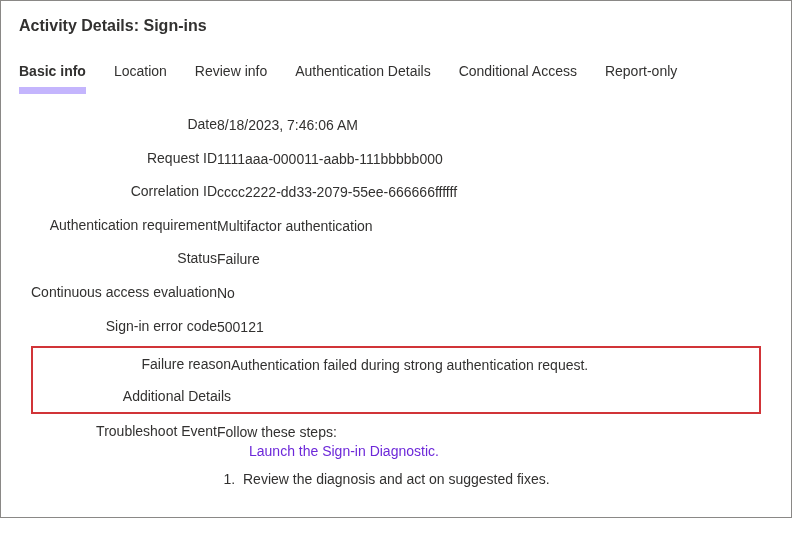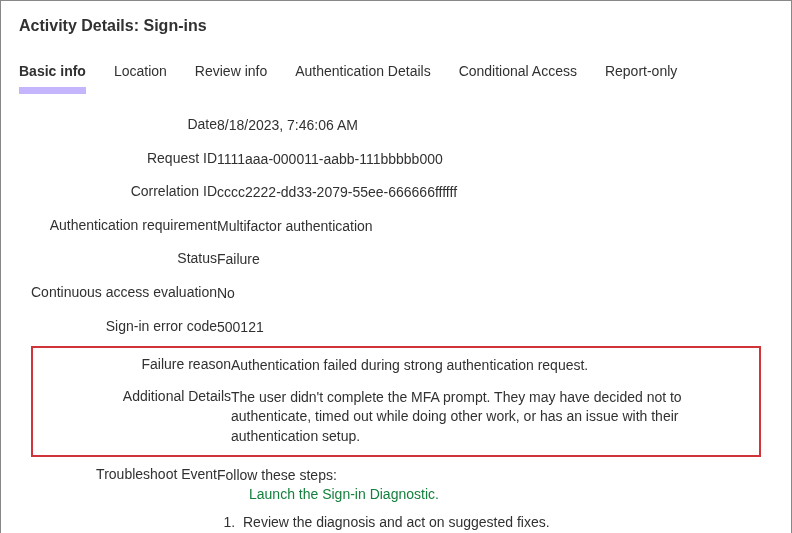--- a/index.html
+++ b/index.html
@@ -58,21 +58,21 @@
     line-height: 1.4;
   }
   .highlight-box {
     border: 2px solid #d13438;
     padding: 2px 0;
     margin: 2px 12px;
   }
   .highlight-box .row { padding: 6px 0; }
   .steps-intro { margin-bottom: 0; }
   .link {
-    color: #15803d;
+    color: #6d28d9;
     cursor: pointer;
     margin-left: 32px;
     display: block;
     margin-bottom: 8px;
   }
   ol.steps {
     margin: 0 0 0 22px;
     padding: 0;
   }
   ol.steps li { padding-left: 4px; }
@@ -130,21 +130,20 @@
       <div class="value">500121</div>
     </div>
 
     <div class="highlight-box">
       <div class="row">
         <div class="label">Failure reason</div>
         <div class="value">Authentication failed during strong authentication request.</div>
       </div>
       <div class="row">
         <div class="label">Additional Details</div>
-        <div class="value">The user didn't complete the MFA prompt. They may have decided not to authenticate, timed out while doing other work, or has an issue with their authentication setup.</div>
       </div>
     </div>
 
     <div class="row troubleshoot">
       <div class="label">Troubleshoot Event</div>
       <div class="value">
         <div class="steps-intro">Follow these steps:</div>
         <span class="link">Launch the Sign-in Diagnostic.</span>
         <ol class="steps">
           <li>Review the diagnosis and act on suggested fixes.</li>

